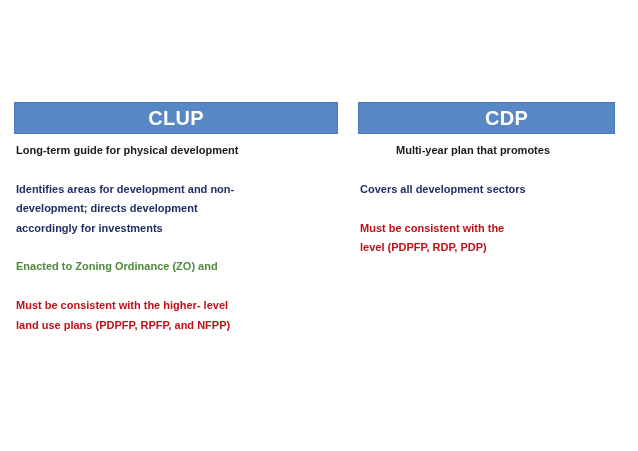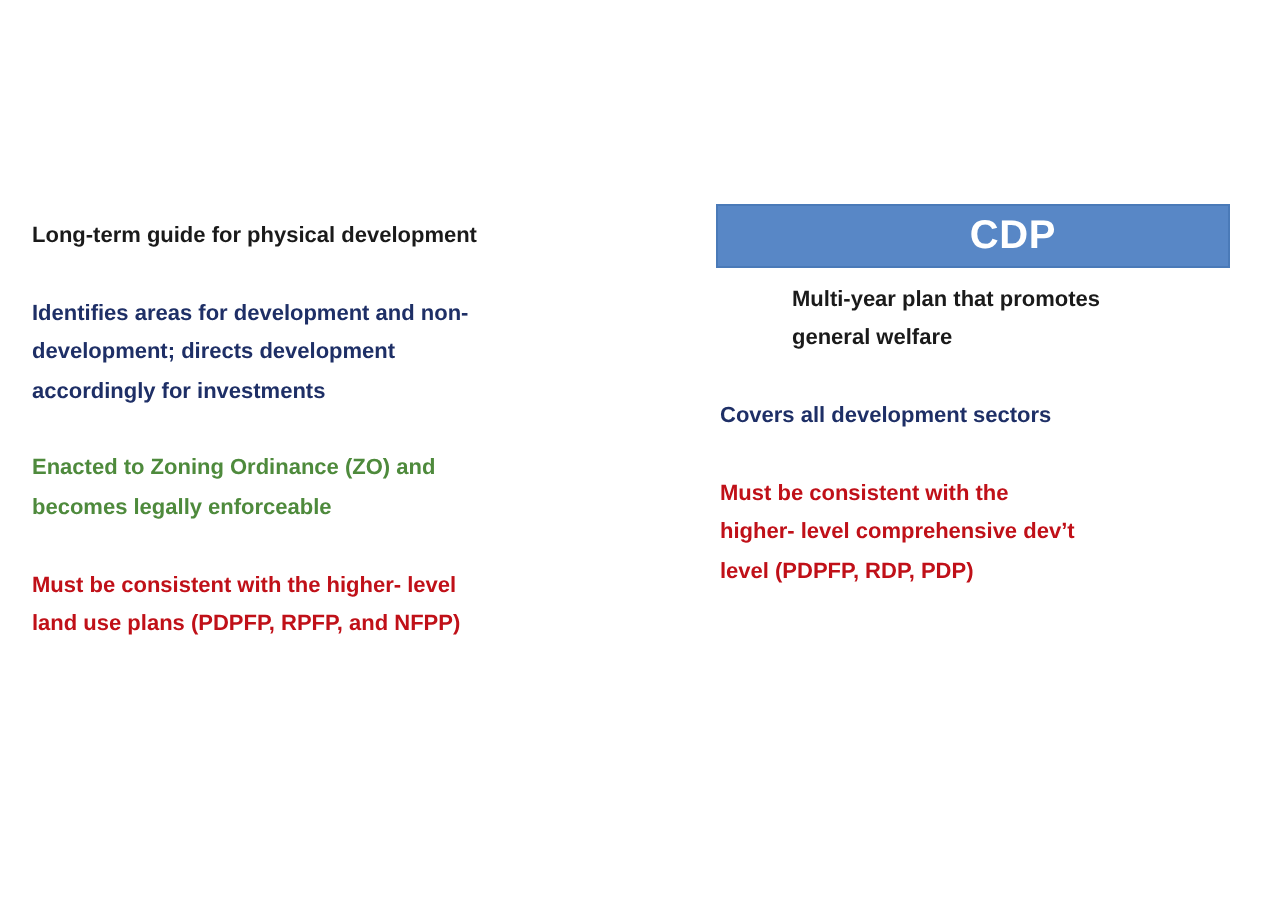--- a/index.html
+++ b/index.html
@@ -60,53 +60,53 @@
     display: block;
     white-space: nowrap;
   }
 </style>
 </head>
 <body>
 
 <div class="slide">
 
   <div class="column col-left">
+    <div class="header-bar" style="background: rgb(88, 135, 198); border-color: rgb(74, 122, 184);">
+      <span class="header-label" style="color: rgb(255, 255, 255);">CLUP</span>
+    </div>
     <div class="body">
       <p class="para" style="color: rgb(26, 26, 26);">
         <span class="line">Long-term guide for physical development</span>
       </p>
       <p class="para" style="color: rgb(30, 47, 102);">
         <span class="line">Identifies areas for development and non-</span>
         <span class="line">development; directs development</span>
         <span class="line">accordingly for investments</span>
       </p>
       <p class="para" style="color: rgb(78, 138, 60);">
         <span class="line">Enacted to Zoning Ordinance (ZO) and</span>
-        <span class="line">becomes legally enforceable</span>
       </p>
       <p class="para" style="color: rgb(192, 16, 24);">
         <span class="line">Must be consistent with the higher- level</span>
         <span class="line">land use plans (PDPFP, RPFP, and NFPP)</span>
       </p>
     </div>
   </div>
 
   <div class="column col-right">
     <div class="header-bar" style="background: rgb(88, 135, 198); border-color: rgb(74, 122, 184);">
       <span class="header-label" style="color: rgb(255, 255, 255);">CDP</span>
     </div>
     <div class="body">
       <p class="para" style="color: rgb(26, 26, 26); margin-left: 36px;">
         <span class="line">Multi-year plan that promotes</span>
-        <span class="line">general welfare</span>
       </p>
       <p class="para" style="color: rgb(30, 47, 102);">
         <span class="line">Covers all development sectors</span>
       </p>
       <p class="para" style="color: rgb(192, 16, 24);">
         <span class="line">Must be consistent with the</span>
-        <span class="line">higher- level comprehensive dev’t</span>
         <span class="line">level (PDPFP, RDP, PDP)</span>
       </p>
     </div>
   </div>
 
 </div>
 
 </body></html>

